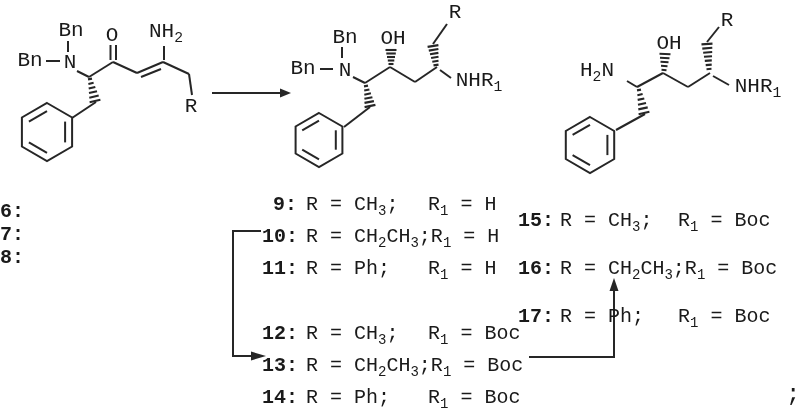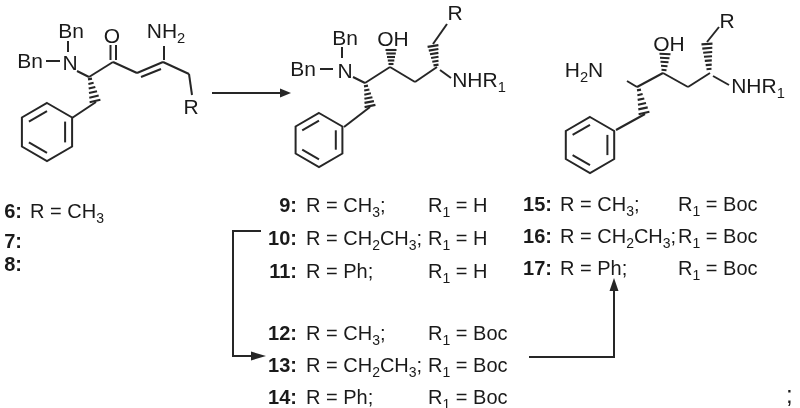--- a/index.html
+++ b/index.html
@@ -1,20 +1,20 @@
 <!DOCTYPE html>
 <html style="--ink: #262626; --text: #1a1a1a; --bg: #ffffff;"><head>
 <meta charset="utf-8">
 <style>
   :root { --ink:#262626; --text:#1a1a1a; --bg:#ffffff; }
   html,body { margin:0; padding:0; background:#fff; }
   .scene {
     position:relative; width:800px; height:408px;
     background:var(--bg);
-    font-family:Liberation Sans, sans-serif;
+    font-family:Liberation Mono, monospace;
     color:var(--text);
     overflow:hidden;
   }
   svg.canvas { position:absolute; left:0; top:0; }
   .bond line, .bond polyline { stroke:var(--ink); stroke-width:2; fill:none; stroke-linecap:butt; }
   .bond polygon.ring { fill:none; stroke:var(--ink); stroke-width:2; stroke-linejoin:miter; }
   .arrow line, .arrow polyline { stroke:var(--ink); stroke-width:2; fill:none; }
   .arrow polygon { fill:var(--ink); stroke:none; }
   #hash-bonds line { stroke:var(--ink); stroke-width:2.1; }
   .alabel {
@@ -26,21 +26,21 @@
   .crow { display:flex; align-items:baseline; white-space:nowrap; font-size:20px; }
   .cnum { font-weight:bold; text-align:right; display:inline-block; }
   #grp-6-8 .crow   { line-height:23px; }
   #grp-6-8 .cnum   { width:22px; }
   #grp-6-8 .cr     { margin-left:8px; }
   #grp-9-11 .crow  { line-height:26px; }
   #grp-9-11 .cnum, #grp-12-14 .cnum { width:35px; }
   #grp-9-11 .cr,   #grp-12-14 .cr   { margin-left:9px; min-width:122px; }
   #grp-12-14 .crow { line-height:25px; }
   #grp-15-17 .crow { line-height:25px; }
-  #grp-15-17 .cnum { width:34px; }
+  #grp-15-17 .cnum { width:34px;margin-top:16px; }
   #grp-15-17 .cr   { margin-left:8px; min-width:118px; }
   .semi { position:absolute; font-size:24px; line-height:1; }
 </style>
 </head>
 <body>
 
 <div class="scene">
 
   <svg class="canvas" width="800" height="408" viewBox="0 0 800 408">
 
@@ -161,29 +161,28 @@
   <span class="alabel" style="left:166px; top:33px;">NH<sub>2</sub></span>
   <span class="alabel" style="left:191px; top:106px;">R</span>
 
   <span class="alabel" style="left:345px; top:37px;">Bn</span>
   <span class="alabel" style="left:303px; top:68px;">Bn</span>
   <span class="alabel" style="left:345px; top:70px;">N</span>
   <span class="alabel" style="left:393px; top:38px;">OH</span>
   <span class="alabel" style="left:455px; top:12px;">R</span>
   <span class="alabel" style="left:479px; top:82px;">NHR<sub>1</sub></span>
 
-  <span class="alabel" style="left:584px; top:72px;text-align:center;">H<sub>2</sub>N</span>
+  <span class="alabel" style="left:597px; top:72px;text-align:center;">H<sub>2</sub>N</span>
   <span class="alabel" style="left:669px; top:43px;">OH</span>
   <span class="alabel" style="left:727px; top:20px;">R</span>
   <span class="alabel" style="left:758px; top:88px;">NHR<sub>1</sub></span>
 
   <div class="cgroup" id="grp-6-8" style="left:0px; top:200px;">
     <div class="crow">
       <span class="cnum">6:</span>
-      <span class="cr">R = CH<sub>3</sub></span>
     </div>
     <div class="crow">
       <span class="cnum">7:</span>
     </div>
     <div class="crow">
       <span class="cnum">8:</span>
     </div>
   </div>
 
   <div class="cgroup" id="grp-9-11" style="left:262px; top:192px;">

